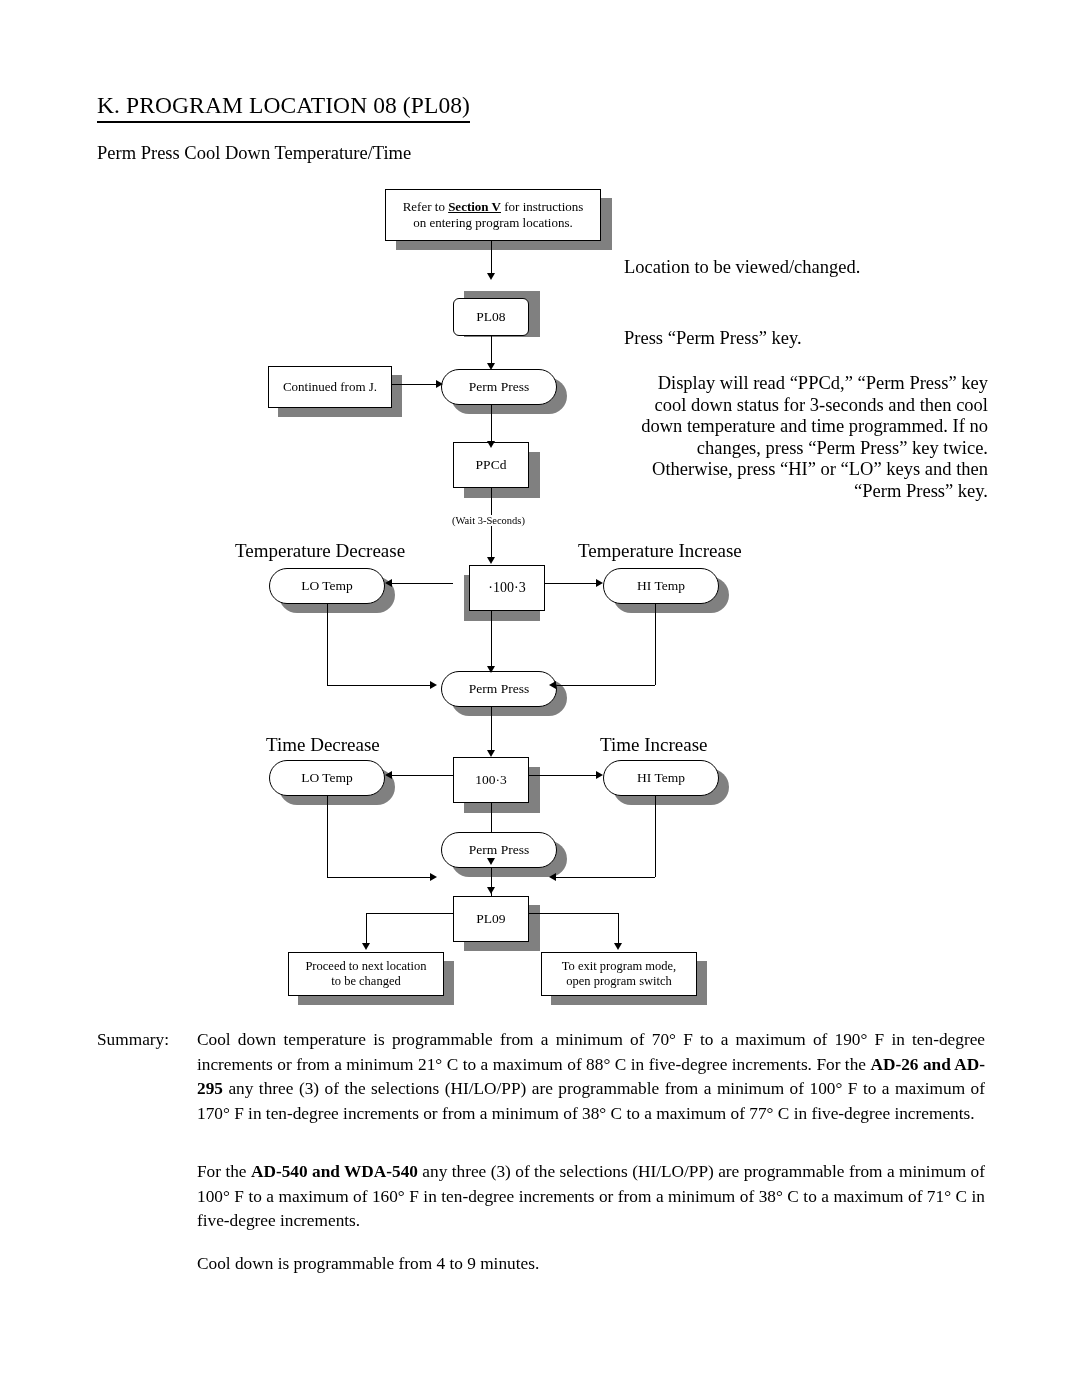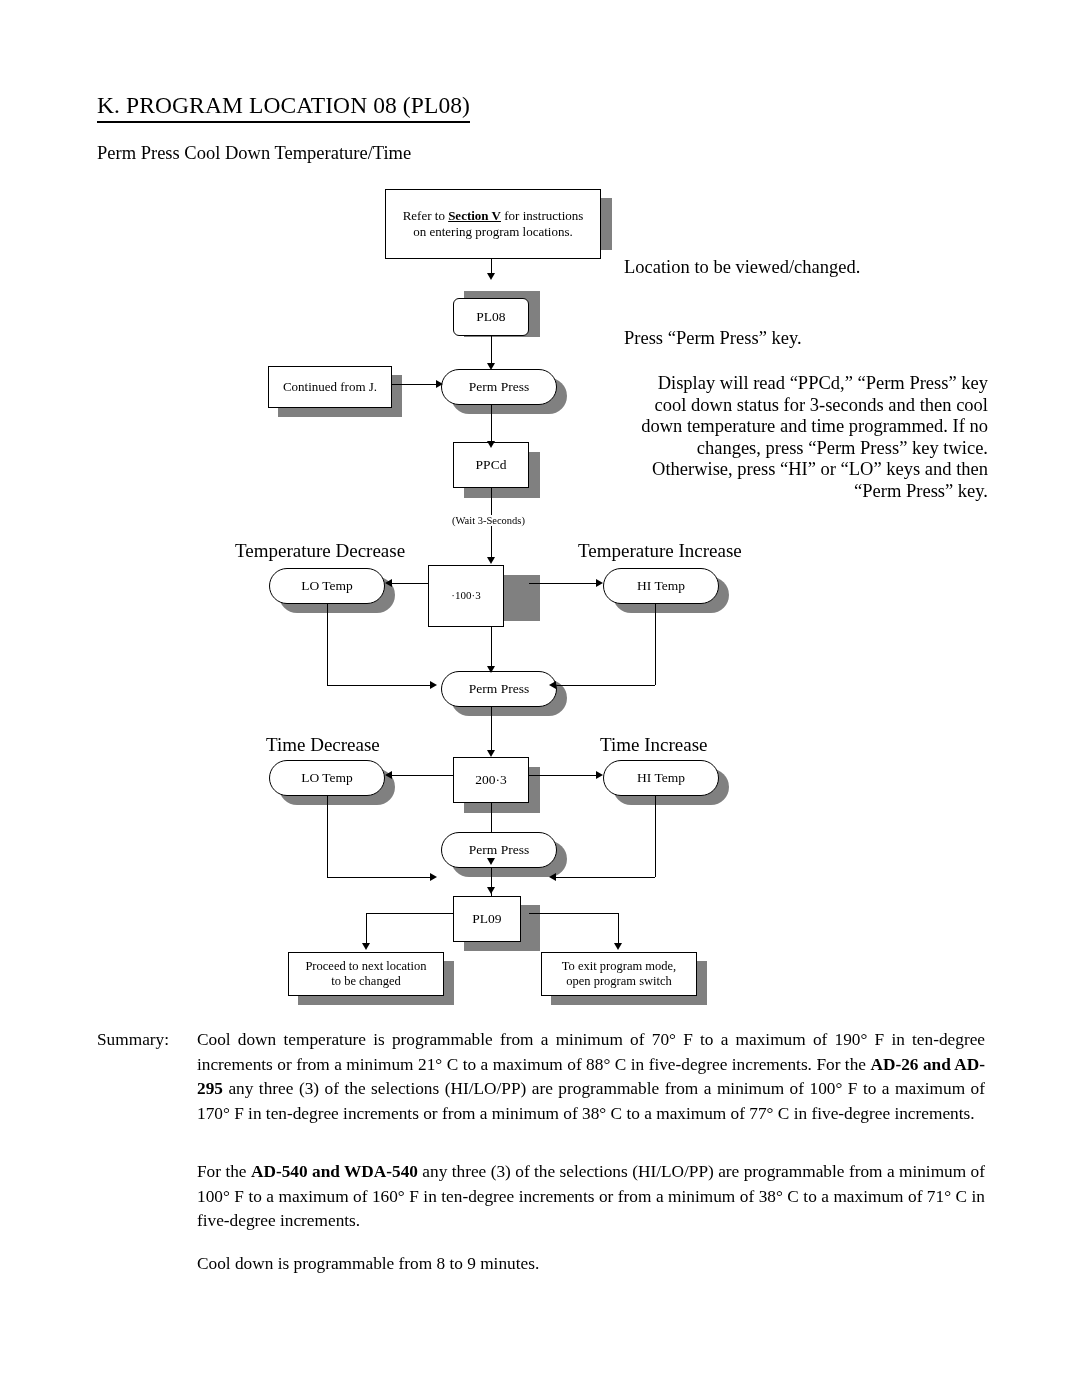--- a/index.html
+++ b/index.html
@@ -179,21 +179,21 @@
 <body>
 
 <div class="page">
 
   <div id="heading">K.  PROGRAM LOCATION 08 (PL08)</div>
   <div id="subtitle">Perm Press Cool Down Temperature/Time</div>
 
   <div>
 
     <div class="shadow" style="left:396px; top:198px; width:216px; height:52px;"></div>
-    <div class="node" style="left:385px; top:189px; width:216px; height:70px; font-size:13px;">
+    <div class="node" style="left:385px; top:189px; width:216px; height:52px; font-size:13px;">
       <div class="node-text">
         <span>Refer to </span><span style="font-weight:bold; text-decoration:underline;">Section V</span><span> for instructions</span><br>
         <span>on entering program locations.</span>
       </div>
     </div>
 
     <div class="vline" style="left:491px; top:241px; height:33px;"></div>
     <div class="arrow-down" style="left:486.5px; top:273px;"></div>
 
     <div class="shadow" style="left:464px; top:291px; width:76px; height:46px;"></div>
@@ -226,21 +226,21 @@
     </div>
 
     <div class="vline" style="left:491px; top:488px; height:71px;"></div>
     <div class="arrow-down" style="left:486.5px; top:557px;"></div>
     <div class="small-note" style="left:451px; top:515px;">(Wait 3-Seconds)</div>
 
     <div class="chart-caption" style="left:235px; top:540px;">Temperature  Decrease</div>
     <div class="chart-caption" style="left:578px; top:540px;">Temperature Increase</div>
 
     <div class="shadow" style="left:464px; top:575px; width:76px; height:46px;"></div>
-    <div class="node" style="left:428px; top:565px; width:76px; height:62px; font-size:11px;">
+    <div class="node" style="left:469px; top:565px; width:76px; height:46px; font-size:14px;">
       <span class="node-text">·100·3</span>
     </div>
 
     <div class="shadow rounded" style="left:279px; top:577px; width:116px; height:36px;"></div>
     <div class="node rounded" style="left:269px; top:568px; width:116px; height:36px; font-size:13.5px;">
       <span class="node-text">LO Temp</span>
     </div>
 
     <div class="hline" style="left:392px; top:583px; width:61px;"></div>
     <div class="arrow-left" style="left:385px; top:578.5px;"></div>
@@ -270,21 +270,21 @@
     </div>
 
     <div class="vline" style="left:491px; top:707px; height:45px;"></div>
     <div class="arrow-down" style="left:486.5px; top:750px;"></div>
 
     <div class="chart-caption" style="left:266px; top:734px;">Time  Decrease</div>
     <div class="chart-caption" style="left:600px; top:734px;">Time  Increase</div>
 
     <div class="shadow" style="left:464px; top:767px; width:76px; height:46px;"></div>
     <div class="node" style="left:453px; top:757px; width:76px; height:46px; font-size:13.5px;">
-      <span class="node-text">200·3</span>
+      <span class="node-text">100·3</span>
     </div>
 
     <div class="shadow rounded" style="left:279px; top:769px; width:116px; height:36px;"></div>
     <div class="node rounded" style="left:269px; top:760px; width:116px; height:36px; font-size:13.5px;">
       <span class="node-text">LO Temp</span>
     </div>
     <div class="hline" style="left:392px; top:775px; width:61px;"></div>
     <div class="arrow-left" style="left:385px; top:770.5px;"></div>
 
     <div class="shadow rounded" style="left:613px; top:769px; width:116px; height:36px;"></div>
@@ -307,21 +307,21 @@
 
     <div class="shadow rounded" style="left:451px; top:841px; width:116px; height:36px;"></div>
     <div class="node rounded" style="left:441px; top:832px; width:116px; height:36px; font-size:13.5px;">
       <span class="node-text">Perm Press</span>
     </div>
 
     <div class="vline" style="left:491px; top:868px; height:31px;"></div>
     <div class="arrow-down" style="left:486.5px; top:887px;"></div>
 
     <div class="shadow" style="left:464px; top:905px; width:76px; height:46px;"></div>
-    <div class="node" style="left:453px; top:896px; width:68px; height:46px; font-size:13.5px;">
+    <div class="node" style="left:453px; top:896px; width:76px; height:46px; font-size:13.5px;">
       <span class="node-text">PL09</span>
     </div>
 
     <div class="hline" style="left:366px; top:913px; width:87px;"></div>
     <div class="vline" style="left:366px; top:913px; height:32px;"></div>
     <div class="arrow-down" style="left:361.5px; top:943px;"></div>
 
     <div class="hline" style="left:529px; top:913px; width:90px;"></div>
     <div class="vline" style="left:618px; top:913px; height:32px;"></div>
     <div class="arrow-down" style="left:613.5px; top:943px;"></div>
@@ -350,16 +350,16 @@
 
   <div id="summary-wrap">
     <div class="sum-row">
       <div class="sum-label">Summary:</div>
       <div class="sum-body"><span>Cool down temperature is programmable from a minimum of 70° F to a maximum of 190° F in ten-degree increments or from a minimum 21° C to a maximum of 88° C in five-degree increments. For the </span><b>AD-26 and AD-295</b><span> any three (3) of the selections (HI/LO/PP) are programmable from a minimum of 100° F to a maximum of 170° F in ten-degree increments or from a minimum of 38° C to a maximum of 77° C in five-degree increments.</span></div>
     </div>
   </div>
 
   <div class="sum-indent" style="top:1160px;"><span>For the </span><b>AD-540 and WDA-540</b><span> any three (3) of the selections (HI/LO/PP) are programmable from a minimum of 100° F to a maximum of 160° F in ten-degree increments or from a minimum of 38° C to a maximum of 71° C in five-degree increments.</span></div>
 
-  <div class="sum-indent" style="top:1252px;">Cool down is programmable from 8 to 9 minutes.</div>
+  <div class="sum-indent" style="top:1252px;">Cool down is programmable from 4 to 9 minutes.</div>
 
 
 </div>
 
 </body></html>

